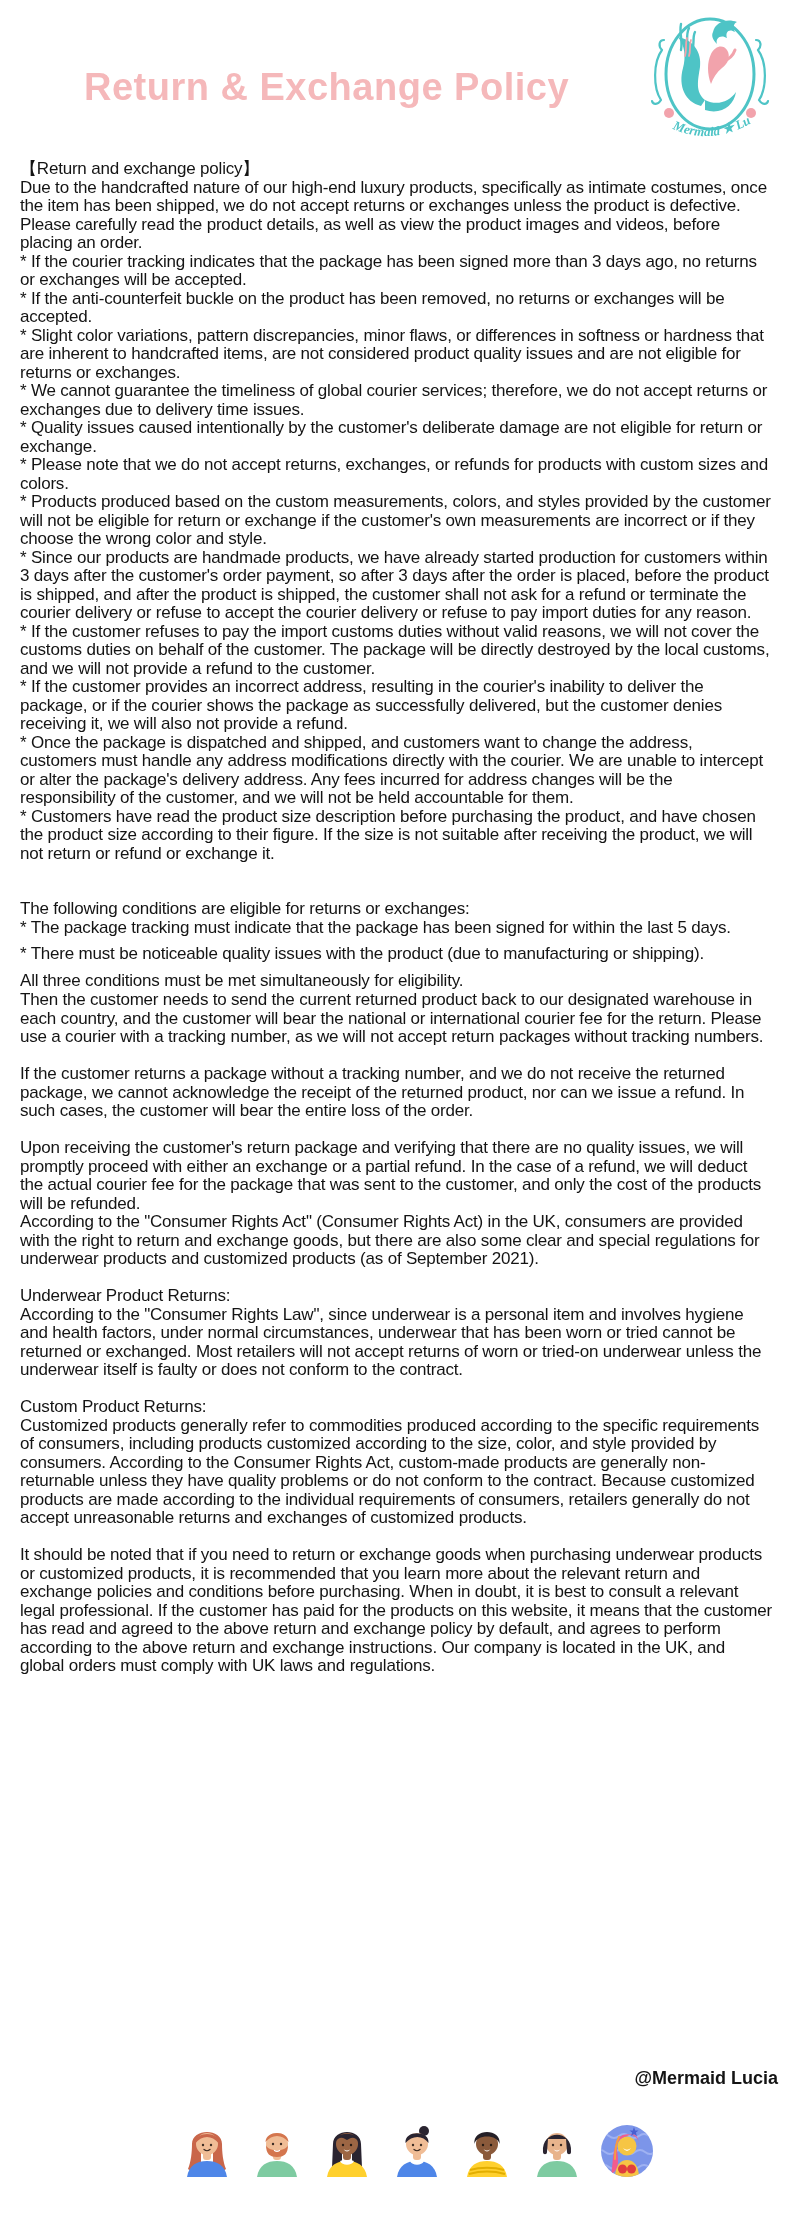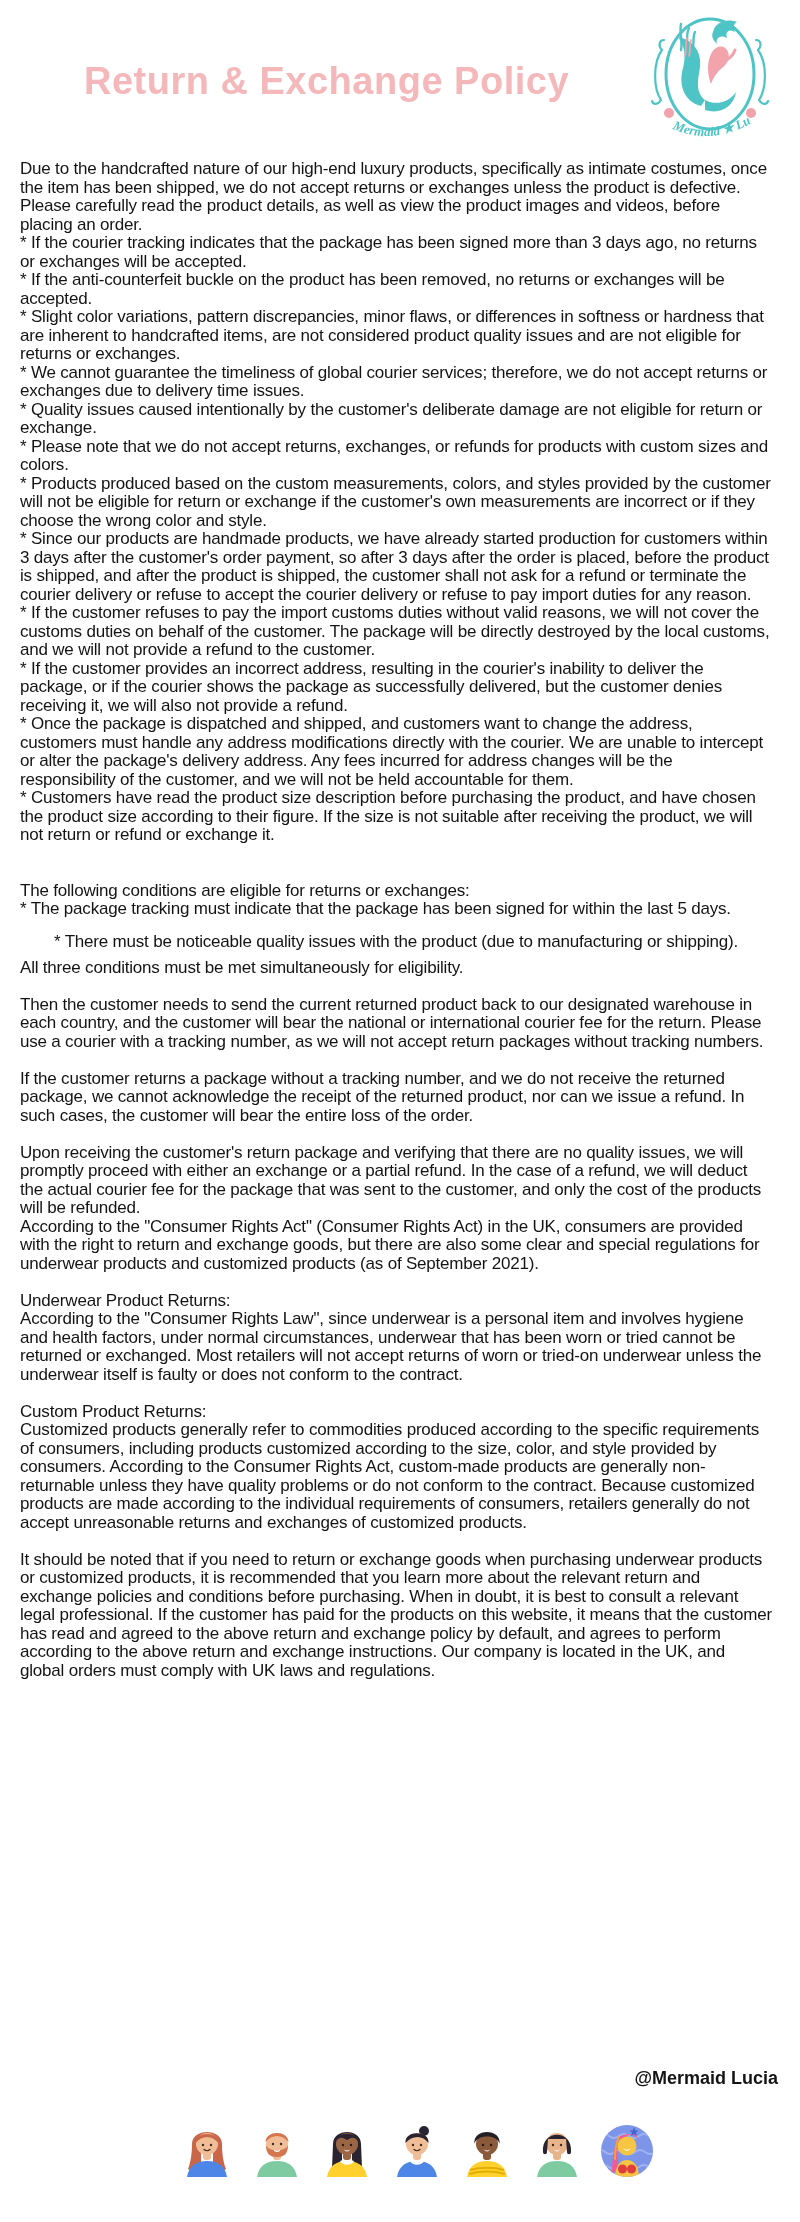--- a/index.html
+++ b/index.html
@@ -5,21 +5,21 @@
   html,body{margin:0;padding:0;background:#ffffff;}
   .page{
     position:relative;
     width:800px;height:2222px;
     background:#ffffff;
     overflow:hidden;
     font-family:"Liberation Sans", sans-serif;
     color:#141414;
   }
   .page-title{
-    position:absolute;left:84px;top:60px;margin:0;
+    position:absolute;left:84px;top:66px;margin:0;
     font-size:38px;font-weight:bold;letter-spacing:0.5px;
     font-family:"Liberation Sans", sans-serif;
   }
   .logo{position:absolute;left:643px;top:10px;}
   .policy-body{
     position:absolute;left:20px;top:160px;width:752px;height:1895px;
     overflow:hidden;
     font-size:17px;line-height:18.5px;letter-spacing:-0.2px;
   }
   .policy-body p{margin:0;}
@@ -62,38 +62,39 @@
       <path d="M62 90 C74 96 86 92 93 82 C91 96 78 105 62 100 Z" fill="var(--teal,#4ec4c6)"></path>
     </g>
 
     <path id="lg-arc" d="M24 116 Q67 138 110 112" fill="none"></path>
     <text font-size="13" font-weight="bold" font-style="italic" fill="var(--teal,#4ec4c6)" font-family="Liberation Serif, serif">
       <textPath href="#lg-arc" startOffset="6">Mermaid ★ Lucia</textPath>
     </text>
   </svg>
 
   <div class="policy-body">
+      <p style="margin-top: 0px;">【Return and exchange policy】</p>
       <p style="margin-top: 0px;">Due to the handcrafted nature of our high-end luxury products, specifically as intimate costumes, once the item has been shipped, we do not accept returns or exchanges unless the product is defective. Please carefully read the product details, as well as view the product images and videos, before placing an order.</p>
       <p style="margin-top: 0px;">* If the courier tracking indicates that the package has been signed more than 3 days ago, no returns or exchanges will be accepted.</p>
       <p style="margin-top: 0px;">* If the anti-counterfeit buckle on the product has been removed, no returns or exchanges will be accepted.</p>
       <p style="margin-top: 0px;">* Slight color variations, pattern discrepancies, minor flaws, or differences in softness or hardness that are inherent to handcrafted items, are not considered product quality issues and are not eligible for returns or exchanges.</p>
       <p style="margin-top: 0px;">* We cannot guarantee the timeliness of global courier services; therefore, we do not accept returns or exchanges due to delivery time issues.</p>
       <p style="margin-top: 0px;">* Quality issues caused intentionally by the customer's deliberate damage are not eligible for return or exchange.</p>
       <p style="margin-top: 0px;">* Please note that we do not accept returns, exchanges, or refunds for products with custom sizes and colors.</p>
       <p style="margin-top: 0px;">* Products produced based on the custom measurements, colors, and styles provided by the customer will not be eligible for return or exchange if the customer's own measurements are incorrect or if they choose the wrong color and style.</p>
       <p style="margin-top: 0px;">* Since our products are handmade products, we have already started production for customers within 3 days after the customer's order payment, so after 3 days after the order is placed, before the product is shipped, and after the product is shipped, the customer shall not ask for a refund or terminate the courier delivery or refuse to accept the courier delivery or refuse to pay import duties for any reason.</p>
       <p style="margin-top: 0px;">* If the customer refuses to pay the import customs duties without valid reasons, we will not cover the customs duties on behalf of the customer. The package will be directly destroyed by the local customs, and we will not provide a refund to the customer.</p>
       <p style="margin-top: 0px;">* If the customer provides an incorrect address, resulting in the courier's inability to deliver the package, or if the courier shows the package as successfully delivered, but the customer denies receiving it, we will also not provide a refund.</p>
       <p style="margin-top: 0px;">* Once the package is dispatched and shipped, and customers want to change the address, customers must handle any address modifications directly with the courier. We are unable to intercept or alter the package's delivery address. Any fees incurred for address changes will be the responsibility of the customer, and we will not be held accountable for them.</p>
       <p style="margin-top: 0px;">* Customers have read the product size description before purchasing the product, and have chosen the product size according to their figure. If the size is not suitable after receiving the product, we will not return or refund or exchange it.</p>
       <p style="margin-top: 37px;">The following conditions are eligible for returns or exchanges:</p>
       <p style="margin-top: 0px;">* The package tracking must indicate that the package has been signed for within the last 5 days.</p>
-      <p style="margin-top: 14px; text-align: center;">* There must be noticeable quality issues with the product (due to manufacturing or shipping).</p>
+      <p style="margin-top: 8px;">* There must be noticeable quality issues with the product (due to manufacturing or shipping).</p>
       <p style="margin-top: 8px;">All three conditions must be met simultaneously for eligibility.</p>
-      <p style="margin-top: 18px;">Then the customer needs to send the current returned product back to our designated warehouse in each country, and the customer will bear the national or international courier fee for the return. Please use a courier with a tracking number, as we will not accept return packages without tracking numbers.</p>
+      <p style="margin-top: 1px;">Then the customer needs to send the current returned product back to our designated warehouse in each country, and the customer will bear the national or international courier fee for the return. Please use a courier with a tracking number, as we will not accept return packages without tracking numbers.</p>
       <p style="margin-top: 18.5px;">If the customer returns a package without a tracking number, and we do not receive the returned package, we cannot acknowledge the receipt of the returned product, nor can we issue a refund. In such cases, the customer will bear the entire loss of the order.</p>
       <p style="margin-top: 18.5px;">Upon receiving the customer's return package and verifying that there are no quality issues, we will promptly proceed with either an exchange or a partial refund. In the case of a refund, we will deduct the actual courier fee for the package that was sent to the customer, and only the cost of the products will be refunded.</p>
       <p style="margin-top: 0px;">According to the "Consumer Rights Act" (Consumer Rights Act) in the UK, consumers are provided with the right to return and exchange goods, but there are also some clear and special regulations for underwear products and customized products (as of September 2021).</p>
       <p style="margin-top: 18.5px;">Underwear Product Returns:</p>
       <p style="margin-top: 0px;">According to the "Consumer Rights Law", since underwear is a personal item and involves hygiene and health factors, under normal circumstances, underwear that has been worn or tried cannot be returned or exchanged. Most retailers will not accept returns of worn or tried-on underwear unless the underwear itself is faulty or does not conform to the contract.</p>
       <p style="margin-top: 18.5px;">Custom Product Returns:</p>
       <p style="margin-top: 0px;">Customized products generally refer to commodities produced according to the specific requirements of consumers, including products customized according to the size, color, and style provided by consumers. According to the Consumer Rights Act, custom-made products are generally non-returnable unless they have quality problems or do not conform to the contract. Because customized products are made according to the individual requirements of consumers, retailers generally do not accept unreasonable returns and exchanges of customized products.</p>
       <p style="margin-top: 18.5px;">It should be noted that if you need to return or exchange goods when purchasing underwear products or customized products, it is recommended that you learn more about the relevant return and exchange policies and conditions before purchasing. When in doubt, it is best to consult a relevant legal professional. If the customer has paid for the products on this website, it means that the customer has read and agreed to the above return and exchange policy by default, and agrees to perform according to the above return and exchange instructions. Our company is located in the UK, and global orders must comply with UK laws and regulations.</p>
     </div>
 

